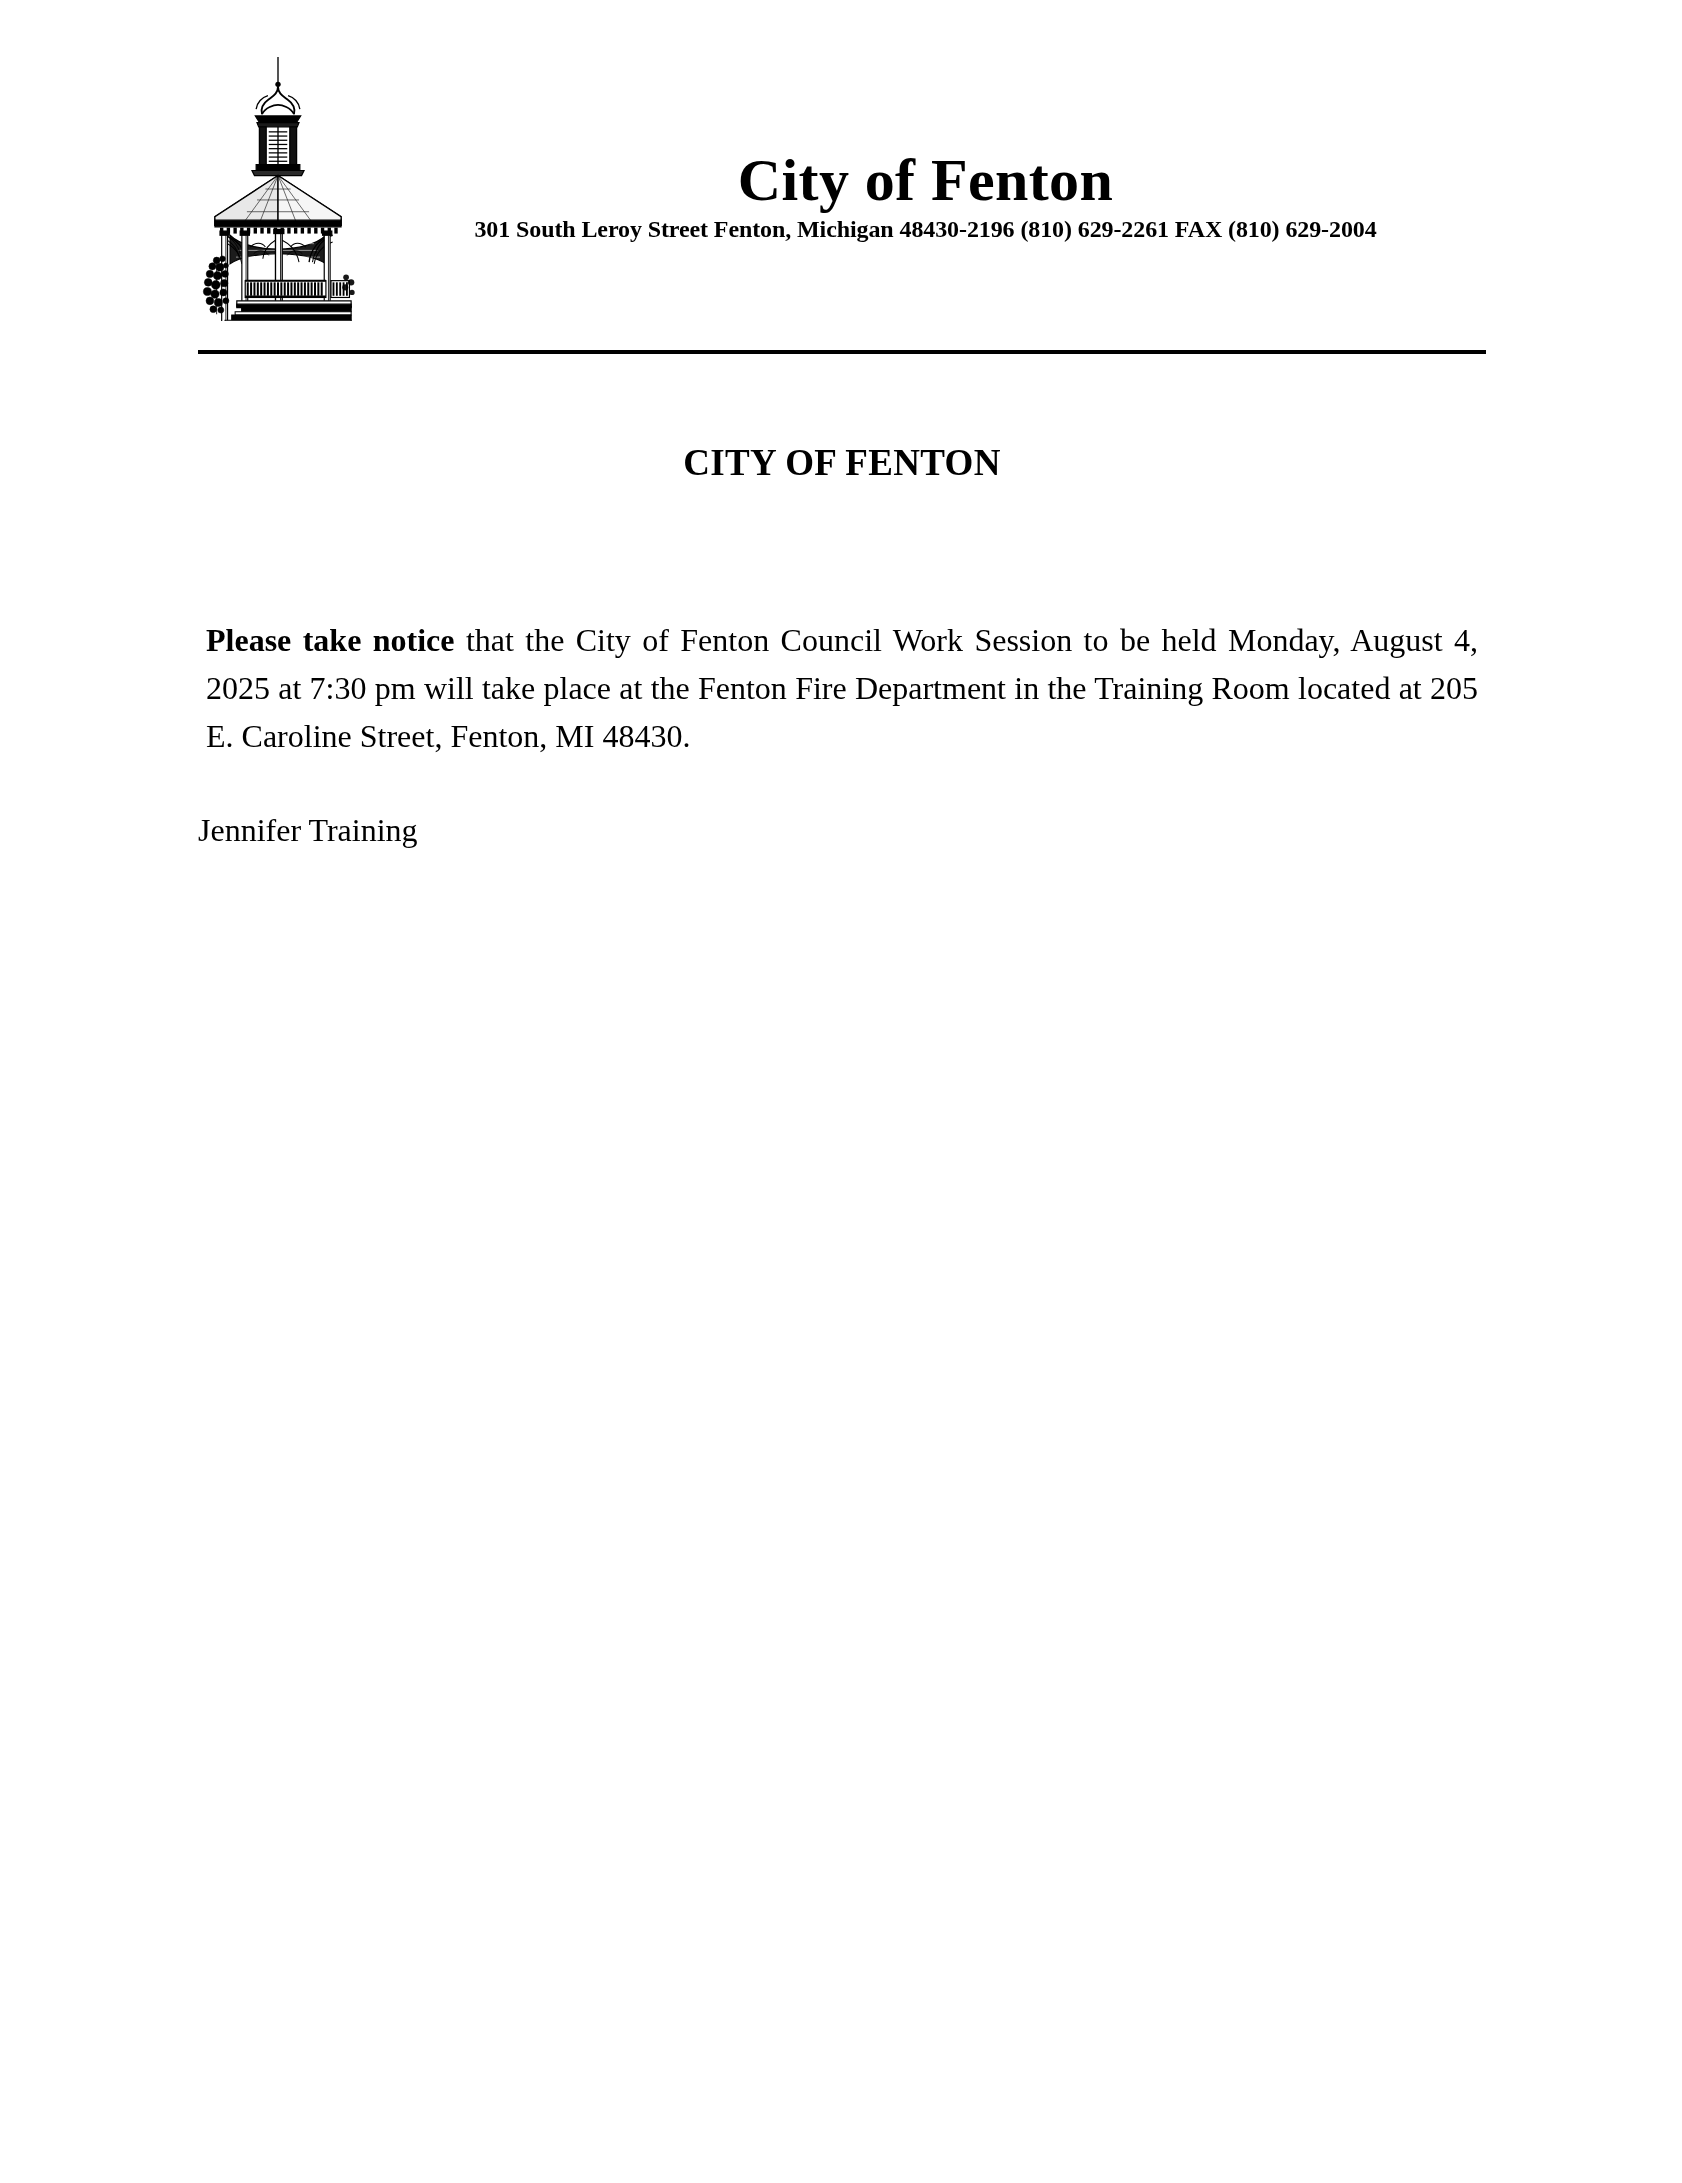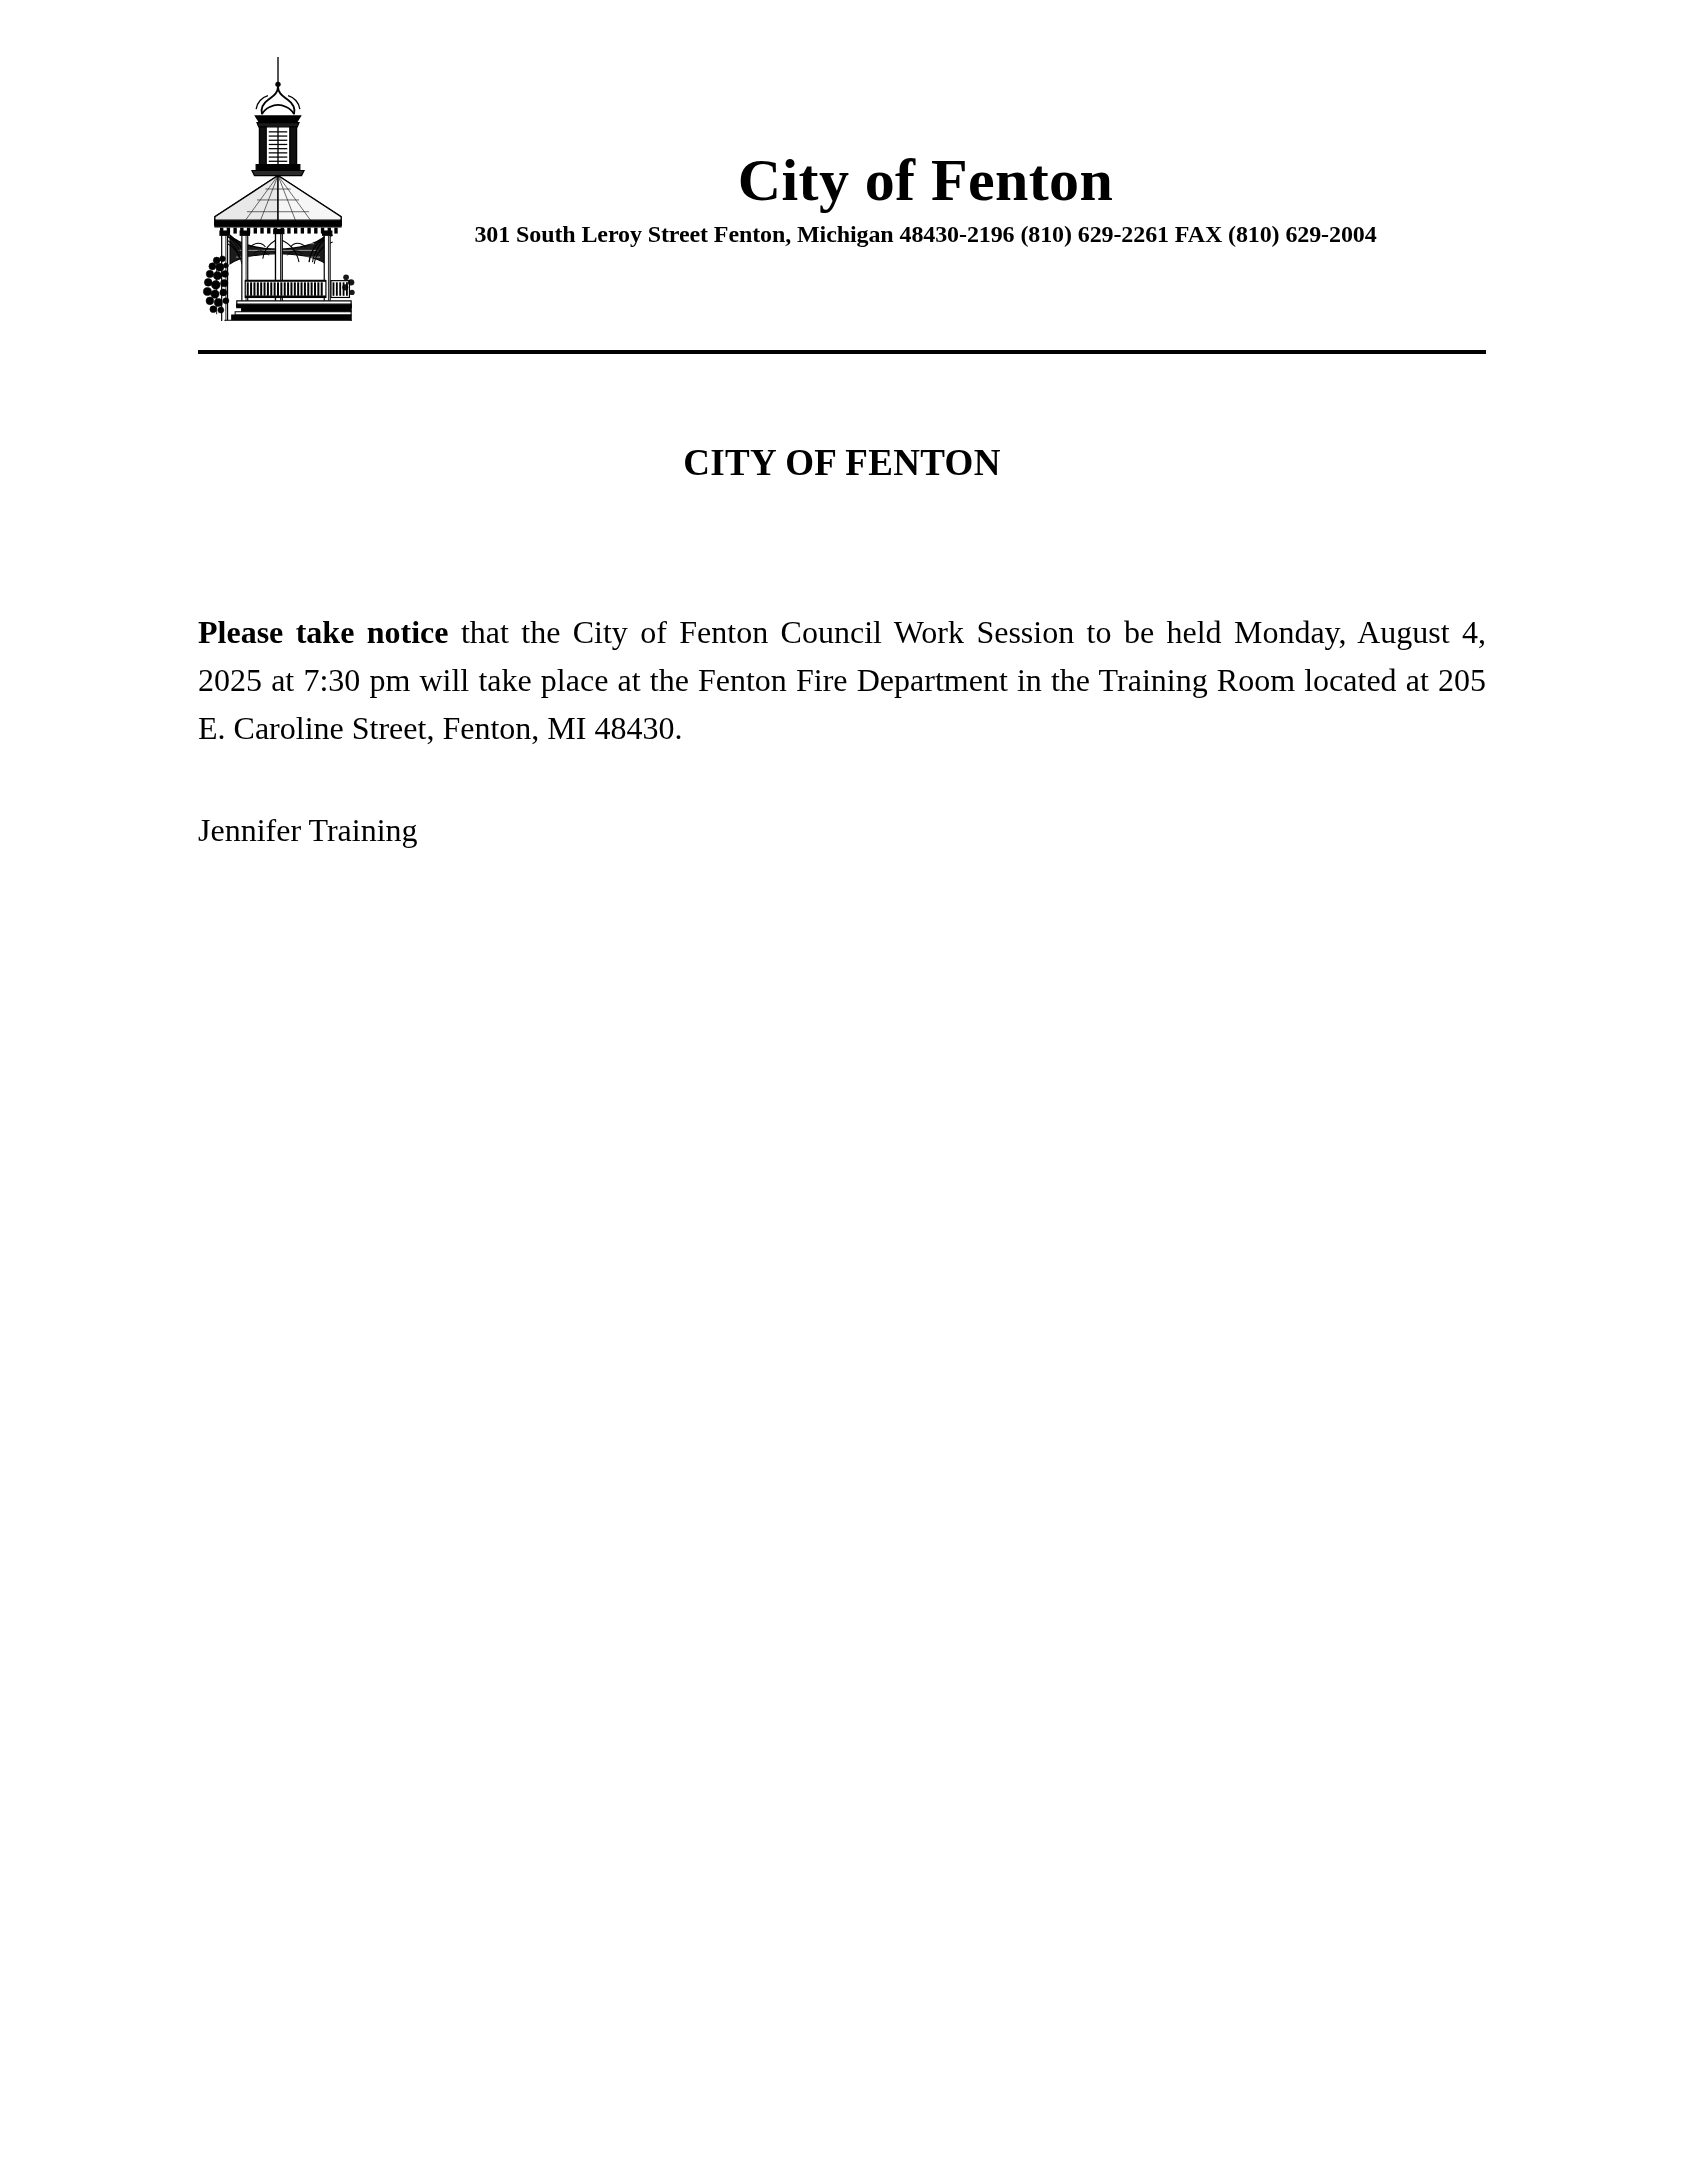--- a/index.html
+++ b/index.html
@@ -63,21 +63,20 @@
     color: #000000;
     white-space: nowrap;
   }
   .masthead .org-address {
     font-family: "Liberation Serif", "DejaVu Serif", serif;
     font-weight: bold;
     font-size: 24px;
     line-height: 30px;
     letter-spacing: -0.1px;
     color: #000000;
-    margin-top: 5px;
     white-space: nowrap;
   }
 
   .header-rule {
     position: absolute;
     left: 198px;
     top: 350px;
     width: 1288px;
     height: 4.2px;
     background: #000000;
@@ -108,21 +107,21 @@
     top: 608px;
     width: 1288px;
   }
   .body-par {
     font-family: "Liberation Serif", "DejaVu Serif", serif;
     font-size: 32px;
     line-height: 48px;
     color: #000000;
     text-align: justify;
     text-justify: inter-word;
-    margin: 0;
+    margin: 8px;
   }
   .body-par .lead {
     font-weight: bold;
   }
 
   .signoff {
     position: absolute;
     left: 198px;
     top: 809px;
     width: 756px;

